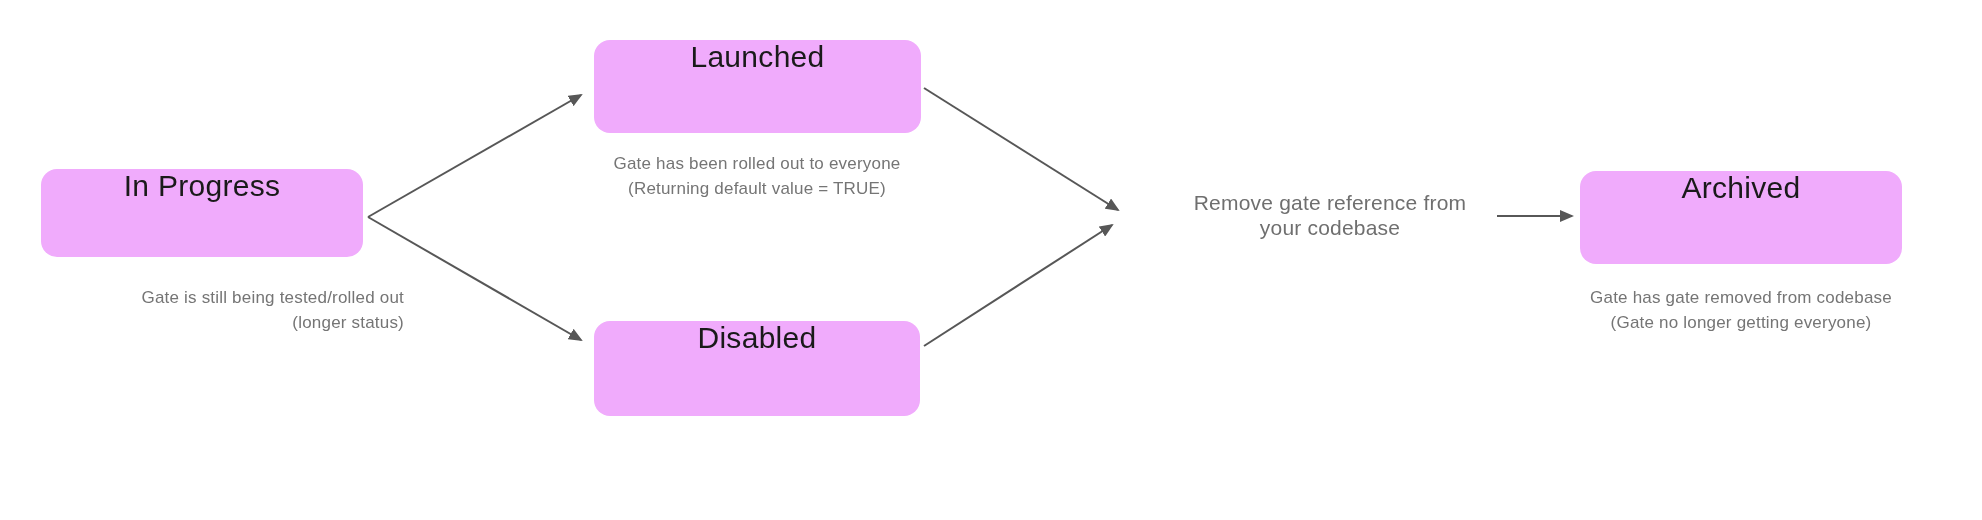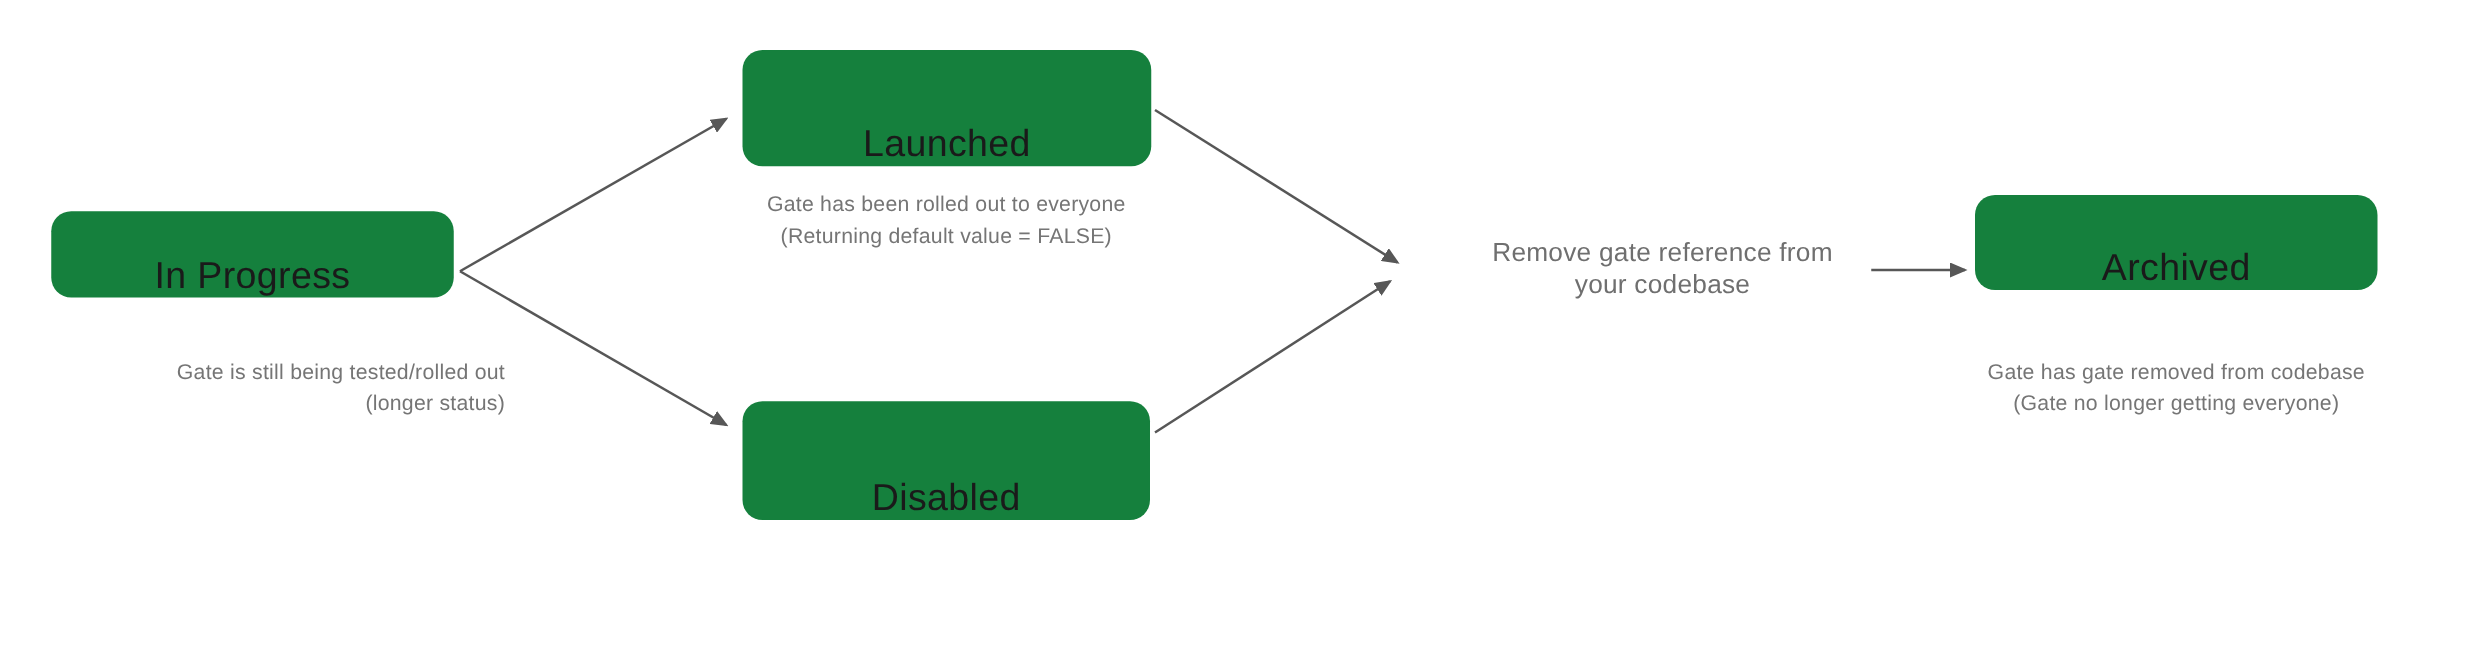--- a/index.html
+++ b/index.html
@@ -15,37 +15,37 @@
   }
 
   .arrows-layer {
     position: absolute;
     left: 0; top: 0;
     width: 1982px; height: 520px;
   }
 
   .node {
     position: absolute;
-    background: #15803d;
+    background: #f0abfc;
     border-radius: 16px;
     display: flex;
-    align-items: flex-end;
+    align-items: flex-start;
     justify-content: center;
   }
   .node-label {
     font-size: 30px;
     font-weight: 500;
     color: #1a1a1a;
     letter-spacing: 0.3px;
   }
 
-  .node-in-progress { left: 41px;  top: 169px; width: 322px; height: 69px; }
+  .node-in-progress { left: 41px;  top: 169px; width: 322px; height: 88px; }
   .node-launched    { left: 594px; top: 40px;  width: 327px; height: 93px; }
   .node-disabled    { left: 594px; top: 301px; width: 326px; height: 95px; margin-top: 20px; }
-  .node-archived    { left: 1580px; top: 156px; width: 322px; height: 76px; }
+  .node-archived    { left: 1580px; top: 171px; width: 322px; height: 93px; }
 
   .caption {
     position: absolute;
     text-align: center;
     font-size: 17px;
     line-height: 25px;
     color: #757575;
     letter-spacing: 0.2px;
   }
   .caption-in-progress { left: 0px;    top: 285px; width: 404px; text-align: right; }
@@ -87,21 +87,21 @@
   <div class="caption caption-in-progress">
     <div>Gate is still being tested/rolled out</div>
     <div>(longer status)</div>
   </div>
 
   <div class="node node-launched">
     <span class="node-label">Launched</span>
   </div>
   <div class="caption caption-launched">
     <div>Gate has been rolled out to everyone</div>
-    <div>(Returning default value = FALSE)</div>
+    <div>(Returning default value = TRUE)</div>
   </div>
 
   <div class="node node-disabled">
     <span class="node-label">Disabled</span>
   </div>
 
   <div class="annotation">
     <div>Remove gate reference from</div>
     <div>your codebase</div>
   </div>

